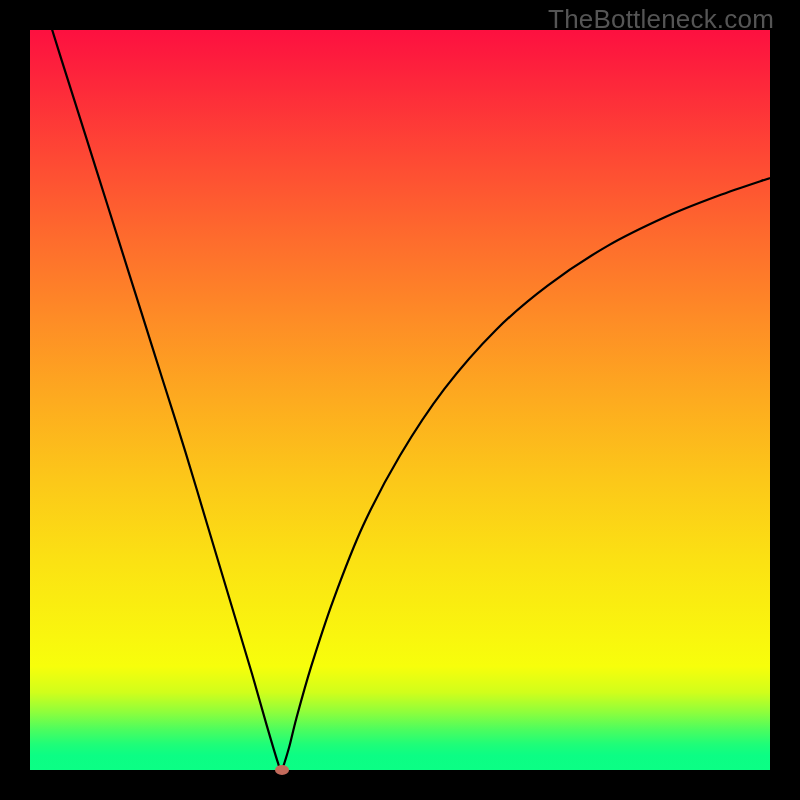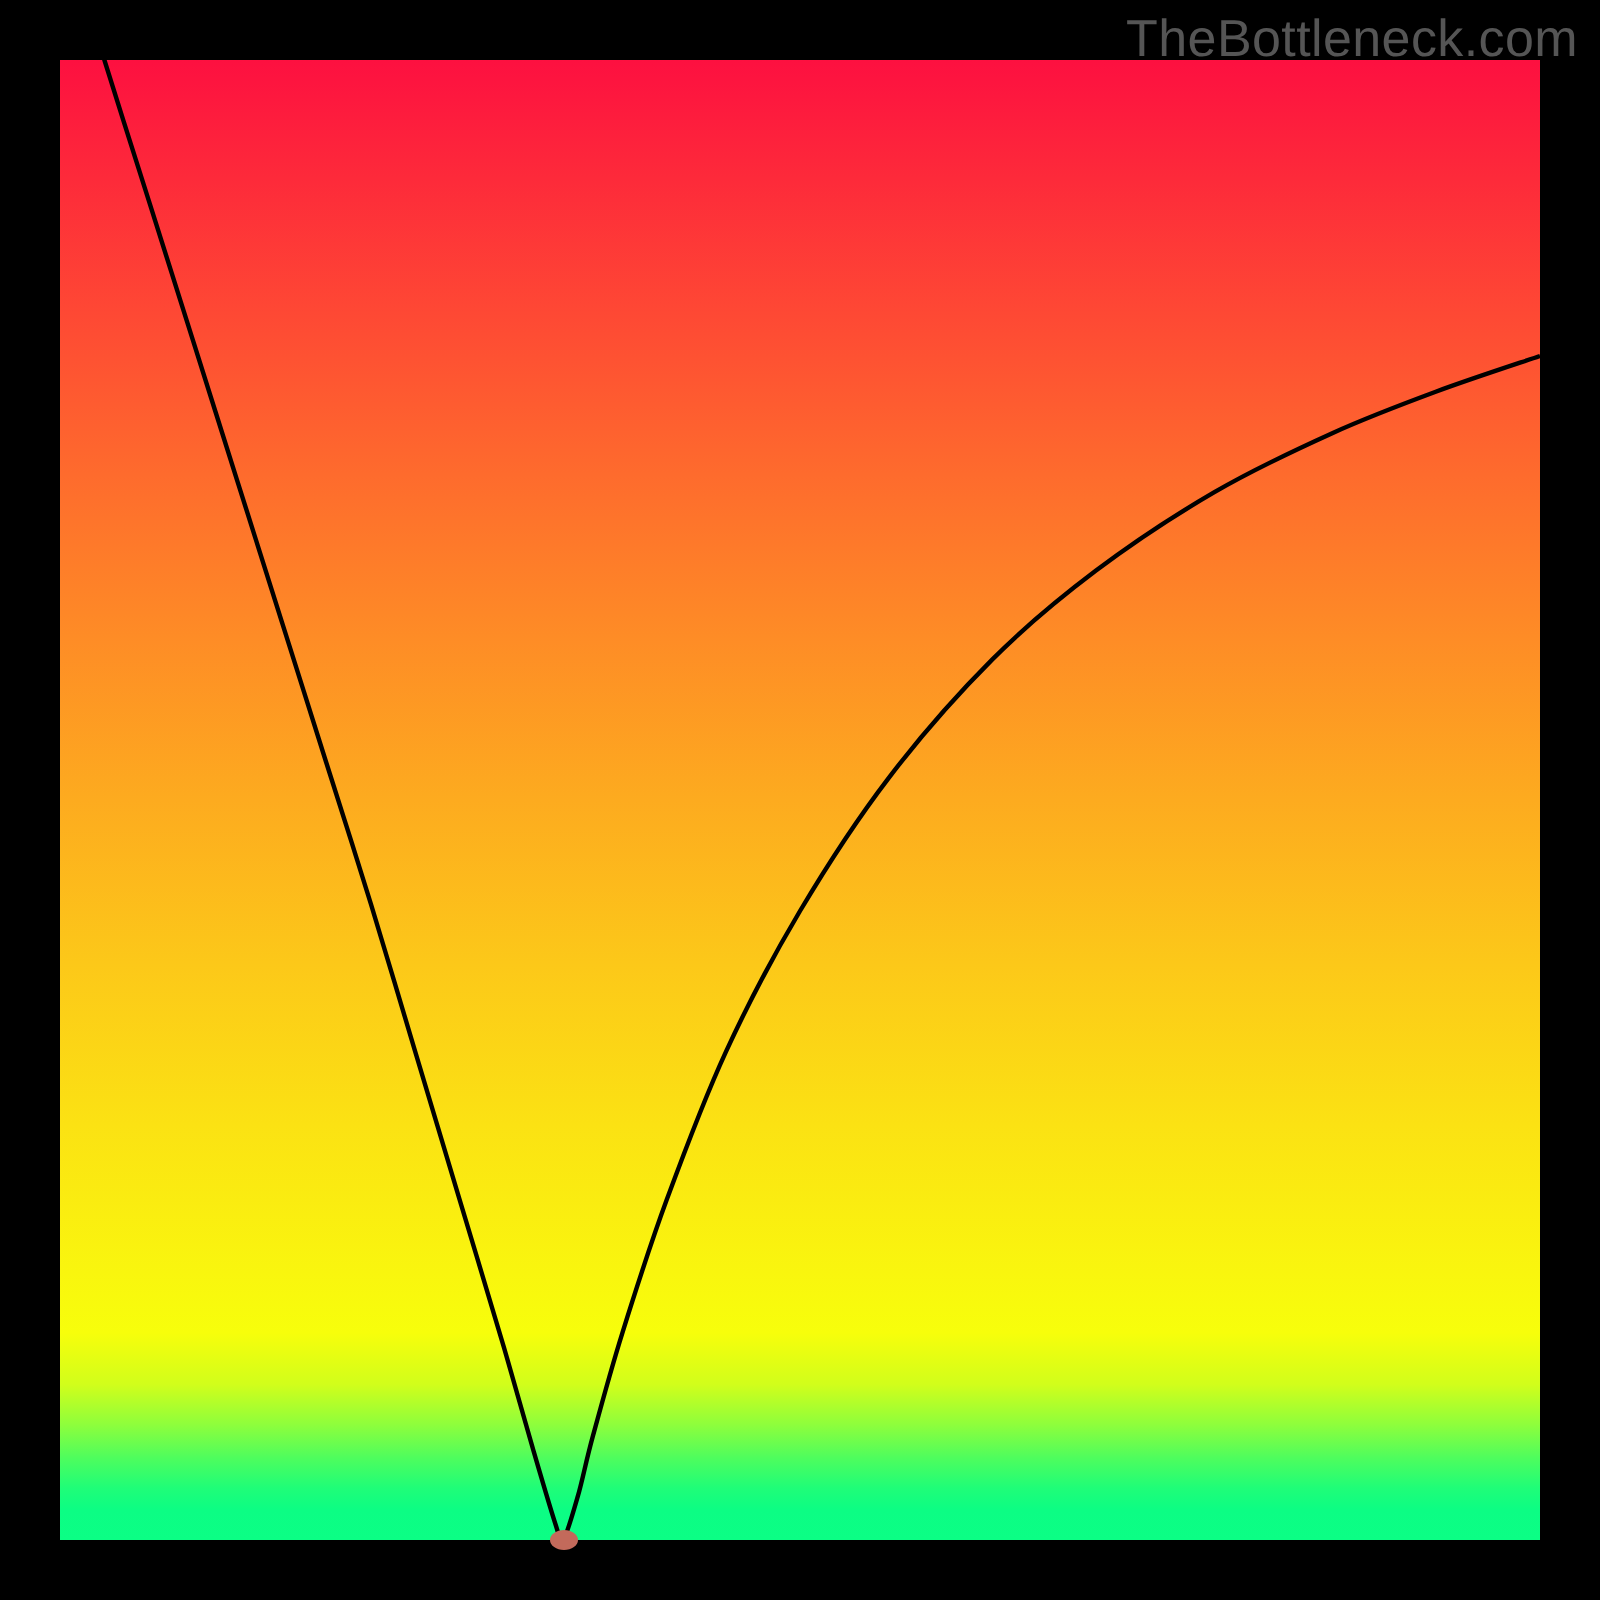--- a/index.html
+++ b/index.html
@@ -12,21 +12,21 @@
     overflow: hidden;
   }
   .wrap {
     position: relative;
     width: 800px;
     height: 800px;
   }
   .watermark {
     position: absolute;
     top: 4px;
-    right: 11px;
+    right: 26px;
     color: #555;
     font-size: 26px;
     font-weight: 400;
     letter-spacing: 0.2px;
   }
   .plot {
     position: absolute;
     left: 30px;
     top: 30px;
     width: 740px;

